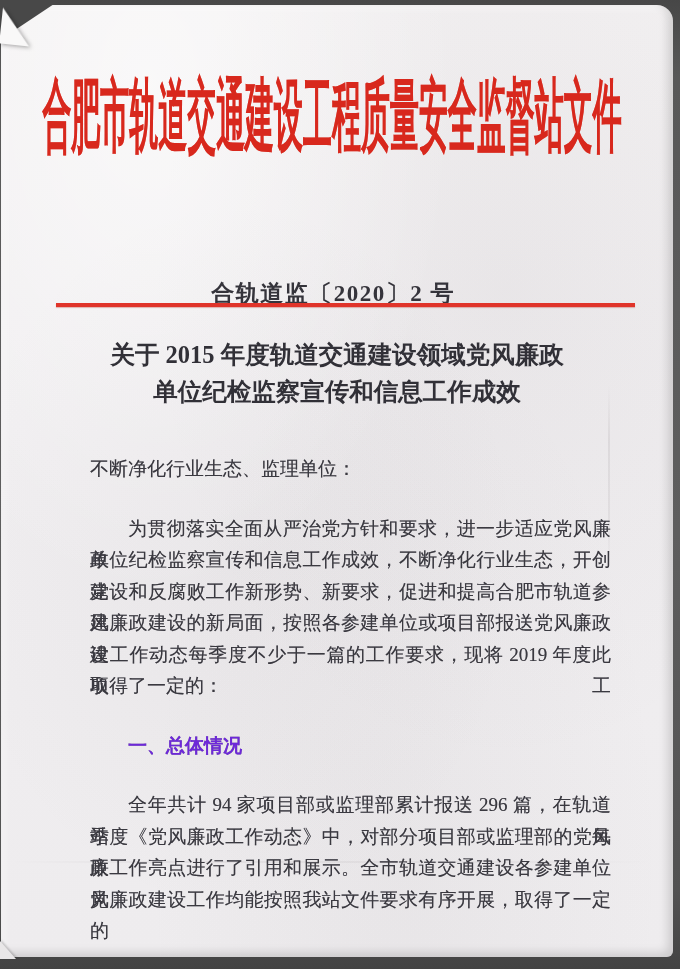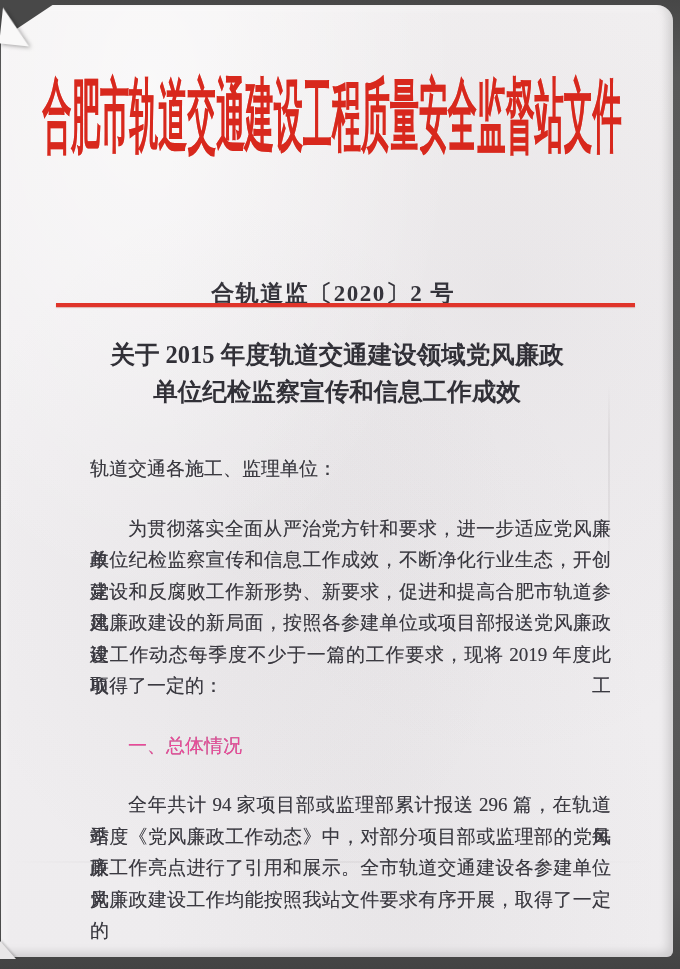--- a/index.html
+++ b/index.html
@@ -93,21 +93,21 @@
   .bodytext {
     position: absolute; left: 90px; top: 453px; width: 521px;
     font-size: 19px;
     color: #3a3940;
     text-shadow: 0 0 0.5px rgba(58,57,64,0.5);
   }
   .ln { height: 31.5px; line-height: 31.5px; white-space: nowrap; }
   .ln.j { white-space: normal; text-align: justify; text-align-last: justify; }
   .ln.nj { text-align: left; text-align-last: left; }
   .ind { text-indent: 38px; margin-top: 28px; }
-  .bold { font-weight: normal; color: #ec4899; }
+  .bold { font-weight: bold; color: #6d28d9; }
 </style>
 </head>
 <body>
 
 <div class="paper">
   <div class="crease-v"></div>
   <div class="crease-h"></div>
 </div>
 
 <div class="corner-dark"></div>
@@ -123,21 +123,21 @@
   <div class="docnum">合轨道监〔2020〕2 号</div>
 
   <div class="redline"></div>
 
   <div class="doctitle">
     <div>关于 2015 年度轨道交通建设领域党风廉政</div>
     <div>单位纪检监察宣传和信息工作成效</div>
   </div>
 
   <div class="bodytext">
-    <div class="ln nj">轨道交通各施工、监理单位：</div>
+    <div class="ln nj">不断净化行业生态、监理单位：</div>
     <div class="ln j ind">为贯彻落实全面从严治党方针和要求，进一步适应党风廉政</div>
     <div class="ln j">单位纪检监察宣传和信息工作成效，不断净化行业生态，开创党</div>
     <div class="ln j">建设和反腐败工作新形势、新要求，促进和提高合肥市轨道参建</div>
     <div class="ln j">风廉政建设的新局面，按照各参建单位或项目部报送党风廉政建</div>
     <div class="ln j">设工作动态每季度不少于一篇的工作要求，现将 2019 年度此项工</div>
     <div class="ln nj">取得了一定的：</div>
     <div class="ln nj ind bold">一、总体情况</div>
     <div class="ln j ind">全年共计 94 家项目部或监理部累计报送 296 篇，在轨道站每</div>
     <div class="ln j">季度《党风廉政工作动态》中，对部分项目部或监理部的党风廉</div>
     <div class="ln j">政工作亮点进行了引用和展示。全市轨道交通建设各参建单位党</div>

